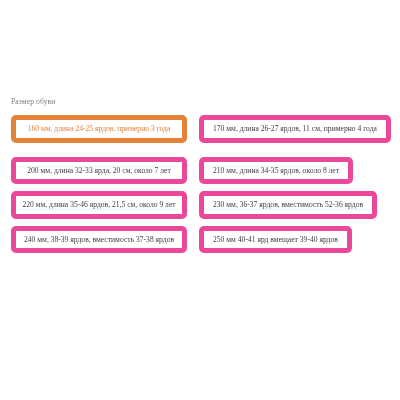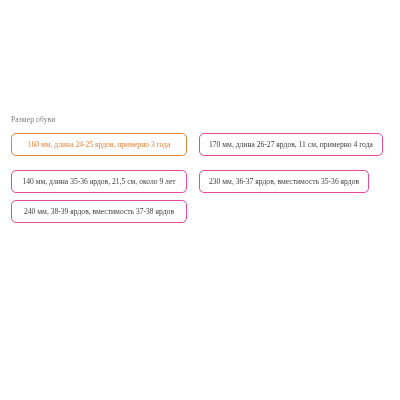--- a/index.html
+++ b/index.html
@@ -18,21 +18,21 @@
     position: relative;
     width: 400px;
     height: 400px;
     background: #ffffff;
     box-sizing: border-box;
   }
 
   .selector-block {
     position: absolute;
     left: 0;
-    top: 116px;
+    top: 98px;
     width: 360px;
   }
 
   .group-label {
     font-size: 7.5px;
     color: #7a7a7a;
     letter-spacing: 0.15px;
     padding-left: 11px;
     margin: 0 0 9px 0;
     font-family: "Liberation Serif", "DejaVu Serif", serif;
@@ -66,21 +66,21 @@
     padding-left: 12px;
   }
 
   .chip {
     box-sizing: border-box;
     display: flex;
     align-items: center;
     justify-content: center;
     min-height: 23px;
     padding: 4px 9px;
-    border: 1px solid #ec4899;
+    border: 5px solid #ec4899;
     border-radius: 5px;
     background: #ffffff;
     color: #3d3d3d;
     font-size: 7.6px;
     line-height: 1.25;
     white-space: nowrap;
     font-family: "Liberation Serif", "DejaVu Serif", serif;
     text-align: center;
     cursor: pointer;
     box-shadow: 0 0 0 0 rgba(0,0,0,0);
@@ -116,31 +116,42 @@
           <div class="chip selected">160 мм, длина 24-25 ярдов, примерно 3 года</div>
         </div>
         <div class="col-right">
           <div class="chip">170 мм, длина 26-27 ярдов, 11 см, примерно 4 года</div>
         </div>
       </div>
 
       <div class="option-row">
       </div>
 
+      <div class="option-row">
+        <div class="col-left">
+          <div class="chip">200 мм, длина 32-33 ярда, 20 см, около 7 лет</div>
+        </div>
+        <div class="col-right">
+          <div class="chip">210 мм, длина 34-35 ярдов, около 8 лет</div>
+        </div>
+      </div>
 
       <div class="option-row">
         <div class="col-left">
-          <div class="chip">140 мм, длина 35-36 ярдов, 21,5 см, около 9 лет</div>
+          <div class="chip">220 мм, длина 35-46 ярдов, 21,5 см, около 9 лет</div>
         </div>
         <div class="col-right">
-          <div class="chip">230 мм, 36-37 ярдов, вместимость 35-36 ярдов</div>
+          <div class="chip">230 мм, 36-37 ярдов, вместимость 52-36 ярдов</div>
         </div>
       </div>
 
       <div class="option-row">
         <div class="col-left">
           <div class="chip">240 мм, 38-39 ярдов, вместимость 37-38 ярдов</div>
+        </div>
+        <div class="col-right">
+          <div class="chip">250 мм 40-41 ярд вмещает 39-40 ярдов</div>
         </div>
       </div>
 
     </div>
   </div>
 </div>
 
 </body></html>

